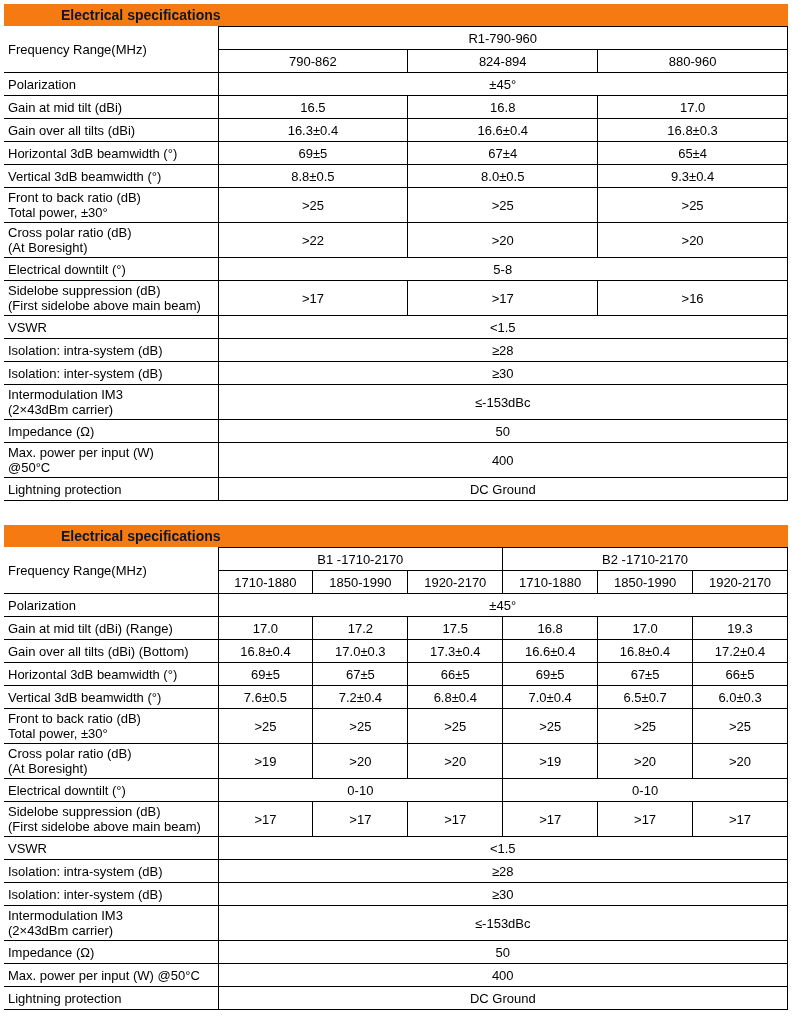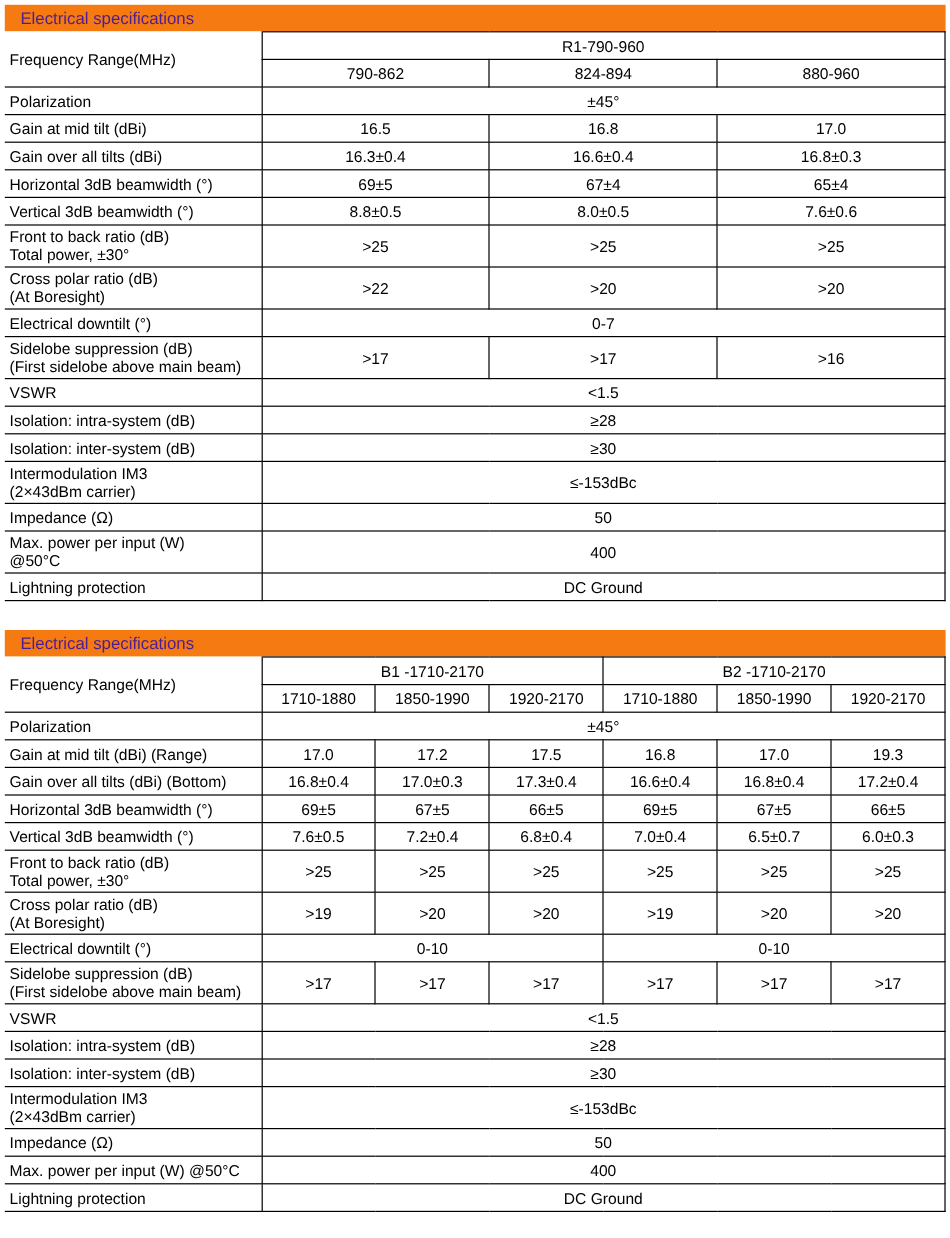--- a/index.html
+++ b/index.html
@@ -11,21 +11,21 @@
   }
   .page { width: 792px; height: 1032px; padding: 4px 4px 0 4px; overflow: hidden; }
   .section { width: 784px; }
   .section + .section { margin-top: 24px; }
   .title-bar {
     height: 22px;
     display: flex; align-items: center;
     padding-left: 13px;
     background: #f57a11;
   }
-  .title-bar span { font-size: 14px; font-weight: normal; color: #4c1d95; }
+  .title-bar span { font-size: 14px; font-weight: bold; color: #0f172a; margin-left: 44px; }
   table { border-collapse: collapse; width: 100%; table-layout: fixed; }
   td {
     border: 1px solid #000;
     font-size: 13px;
     line-height: 15px;
     height: 23px;
     padding: 2px 4px;
     vertical-align: middle;
     overflow: hidden;
   }
@@ -83,39 +83,39 @@
           <tr>
             <td class="label">Horizontal 3dB beamwidth (°)</td>
             <td class="val">69±5</td>
             <td class="val">67±4</td>
             <td class="val">65±4</td>
           </tr>
           <tr>
             <td class="label">Vertical 3dB beamwidth (°)</td>
             <td class="val">8.8±0.5</td>
             <td class="val">8.0±0.5</td>
-            <td class="val">7.6±0.6</td>
+            <td class="val">9.3±0.4</td>
           </tr>
           <tr>
             <td class="label">Front to back ratio (dB)
 Total power, ±30°</td>
             <td class="val">&gt;25</td>
             <td class="val">&gt;25</td>
             <td class="val">&gt;25</td>
           </tr>
           <tr>
             <td class="label">Cross polar ratio (dB)
 (At Boresight)</td>
             <td class="val">&gt;22</td>
             <td class="val">&gt;20</td>
             <td class="val">&gt;20</td>
           </tr>
           <tr>
             <td class="label">Electrical downtilt (°)</td>
-            <td class="val" colspan="3">0-7</td>
+            <td class="val" colspan="3">5-8</td>
           </tr>
           <tr>
             <td class="label">Sidelobe suppression (dB)
 (First sidelobe above main beam)</td>
             <td class="val">&gt;17</td>
             <td class="val">&gt;17</td>
             <td class="val">&gt;16</td>
           </tr>
           <tr>
             <td class="label">VSWR</td>

